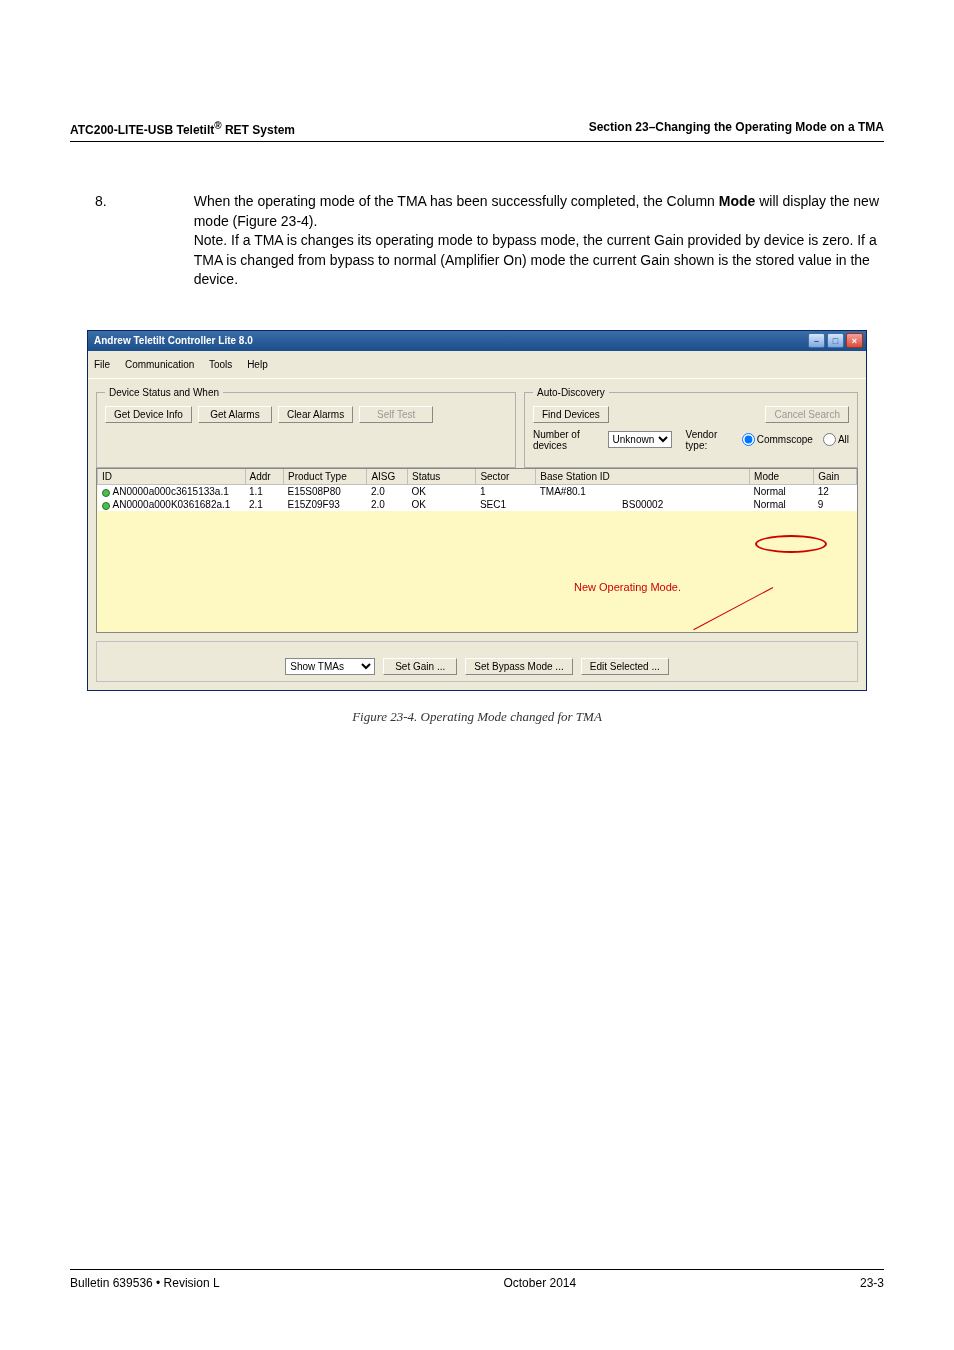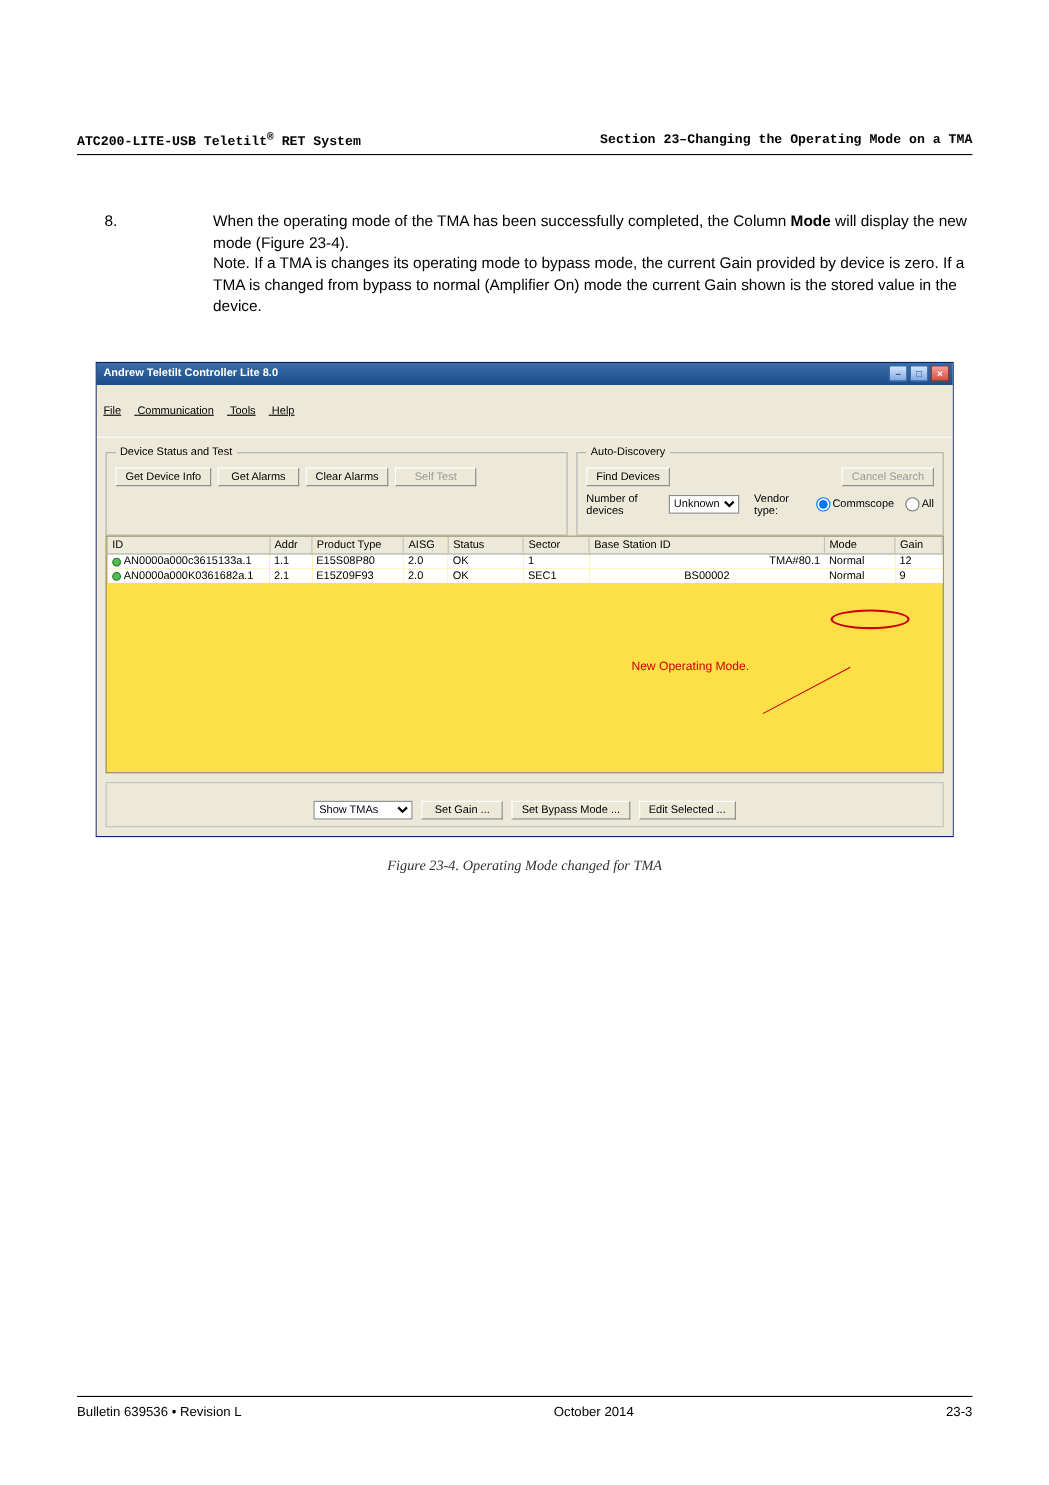--- a/index.html
+++ b/index.html
@@ -15,21 +15,20 @@
     padding: 120px 70px 0 70px;
   }
   .header-row {
     display: flex;
     justify-content: space-between;
     font-size: 12px;
     font-weight: bold;
     border-bottom: 1.5px solid #000;
     padding-bottom: 4px;
     margin-bottom: 50px;
-    font-family: Liberation Mono, monospace;
   }
   .body-text {
     font-size: 14px;
     line-height: 1.4;
     margin-left: 25px;
     margin-bottom: 40px;
     display: flex;
     gap: 40px;
   }
   .body-num { flex: 0 0 auto; }
@@ -71,25 +70,24 @@
     border: 1px solid #3a6ea5;
     border-radius: 2px;
     display:flex;align-items:center;justify-content:center;
     color:#2b4f7e;
     font-size:9px;
     font-weight:bold;
   }
   .titlebar-btn.close { background: linear-gradient(to bottom,#f5a09a,#d64f3c); color:#fff; border-color:#a03020;}
   .menubar {
     background: #ece9d8;
-    padding: 18px 6px;
+    padding: 8px 6px;
     font-size: 10px;
     color: #000;
     border-bottom:1px solid #fff;
-    text-decoration:underline;
   }
   .menubar span { margin-right: 12px; }
 
   .content-area {
     padding: 8px;
     background: #ece9d8;
   }
   .top-groups {
     display: flex;
     gap: 8px;
@@ -125,23 +123,23 @@
   .radio input { margin:0; }
 
   .subheader {
     font-size:10px;
     margin-top:10px;
     margin-bottom:2px;
     padding-left:2px;
   }
 
   .table-wrap {
-    background:#fde047;
+    background:#fef9c3;
     border:1px solid #888;
-    height:216px;
+    height:165px;
     position:relative;
   }
   table.devtable {
     width:100%;
     border-collapse:collapse;
     font-size:10px;
     table-layout:fixed;
   }
   table.devtable th {
     background:#ece9d8;
@@ -247,21 +245,21 @@
     <div class="menubar">
       <span>File</span>
       <span>Communication</span>
       <span>Tools</span>
       <span>Help</span>
     </div>
 
     <div class="content-area">
       <div class="top-groups">
         <fieldset class="fs-device">
-          <legend>Device Status and Test</legend>
+          <legend>Device Status and When</legend>
           <div class="btn-row">
             <button class="winbtn">Get Device Info</button>
             <button class="winbtn">Get Alarms</button>
             <button class="winbtn">Clear Alarms</button>
             <button class="winbtn disabled">Self Test</button>
           </div>
         </fieldset>
 
         <fieldset class="fs-auto">
           <legend>Auto-Discovery</legend>
@@ -316,21 +314,21 @@
             </tr>
           </thead>
           <tbody id="devtbody">
               <tr class="row-normal">
                 <td><span class="led"></span>AN0000a000c3615133a.1</td>
                 <td>1.1</td>
                 <td>E15S08P80</td>
                 <td>2.0</td>
                 <td style="text-align: left;">OK</td>
                 <td>1</td>
-                <td style="text-align: right;">TMA#80.1</td>
+                <td style="text-align: left;">TMA#80.1</td>
                 <td style="text-align: left;">Normal</td>
                 <td>12</td>
               </tr>
               <tr class="row-normal">
                 <td><span class="led"></span>AN0000a000K0361682a.1</td>
                 <td>2.1</td>
                 <td>E15Z09F93</td>
                 <td>2.0</td>
                 <td style="text-align: left;">OK</td>
                 <td>SEC1</td>

